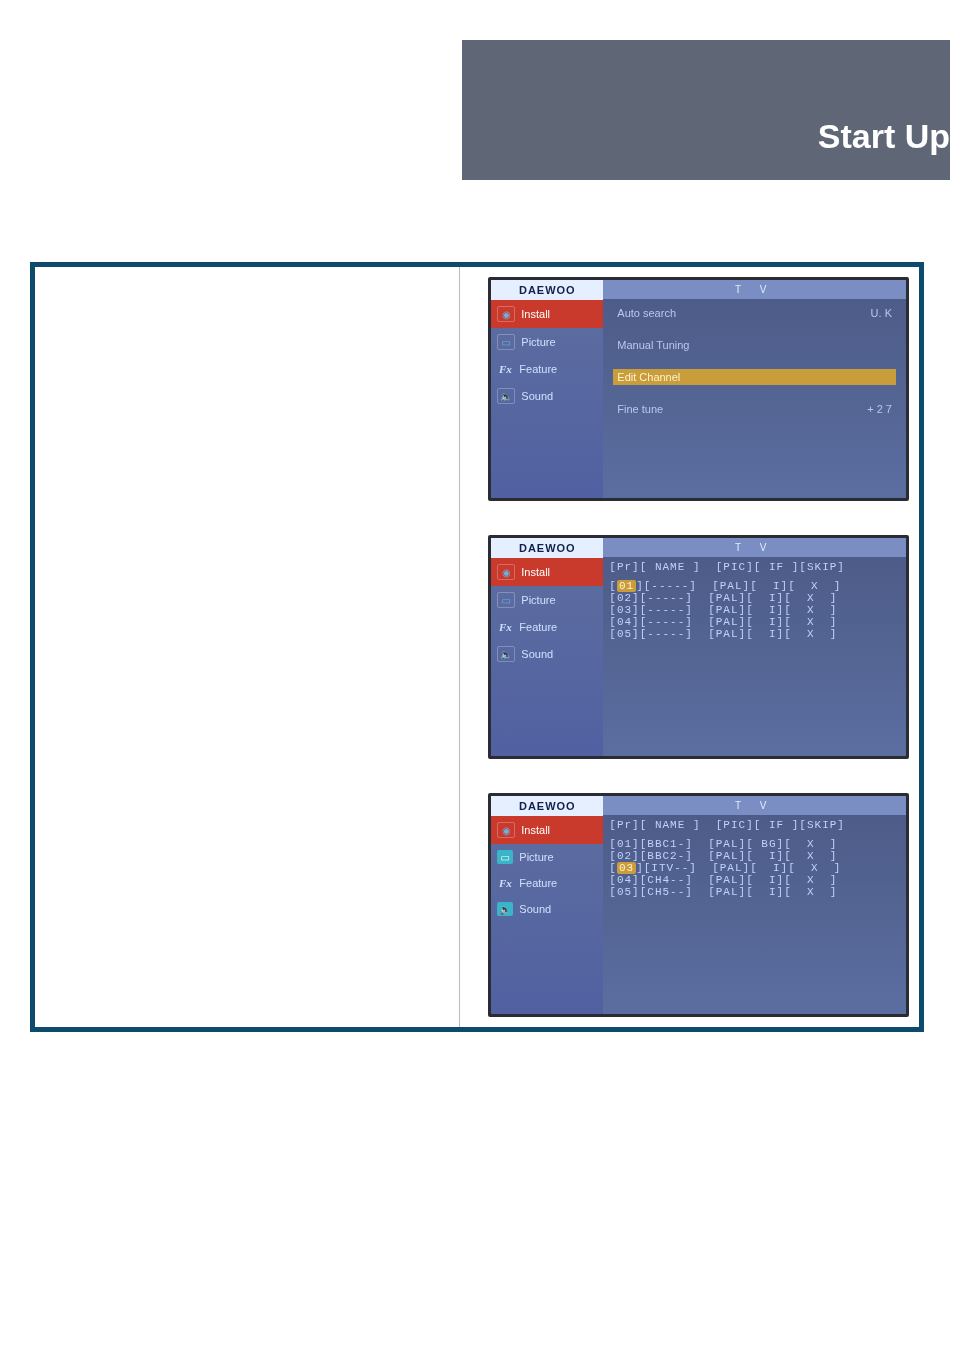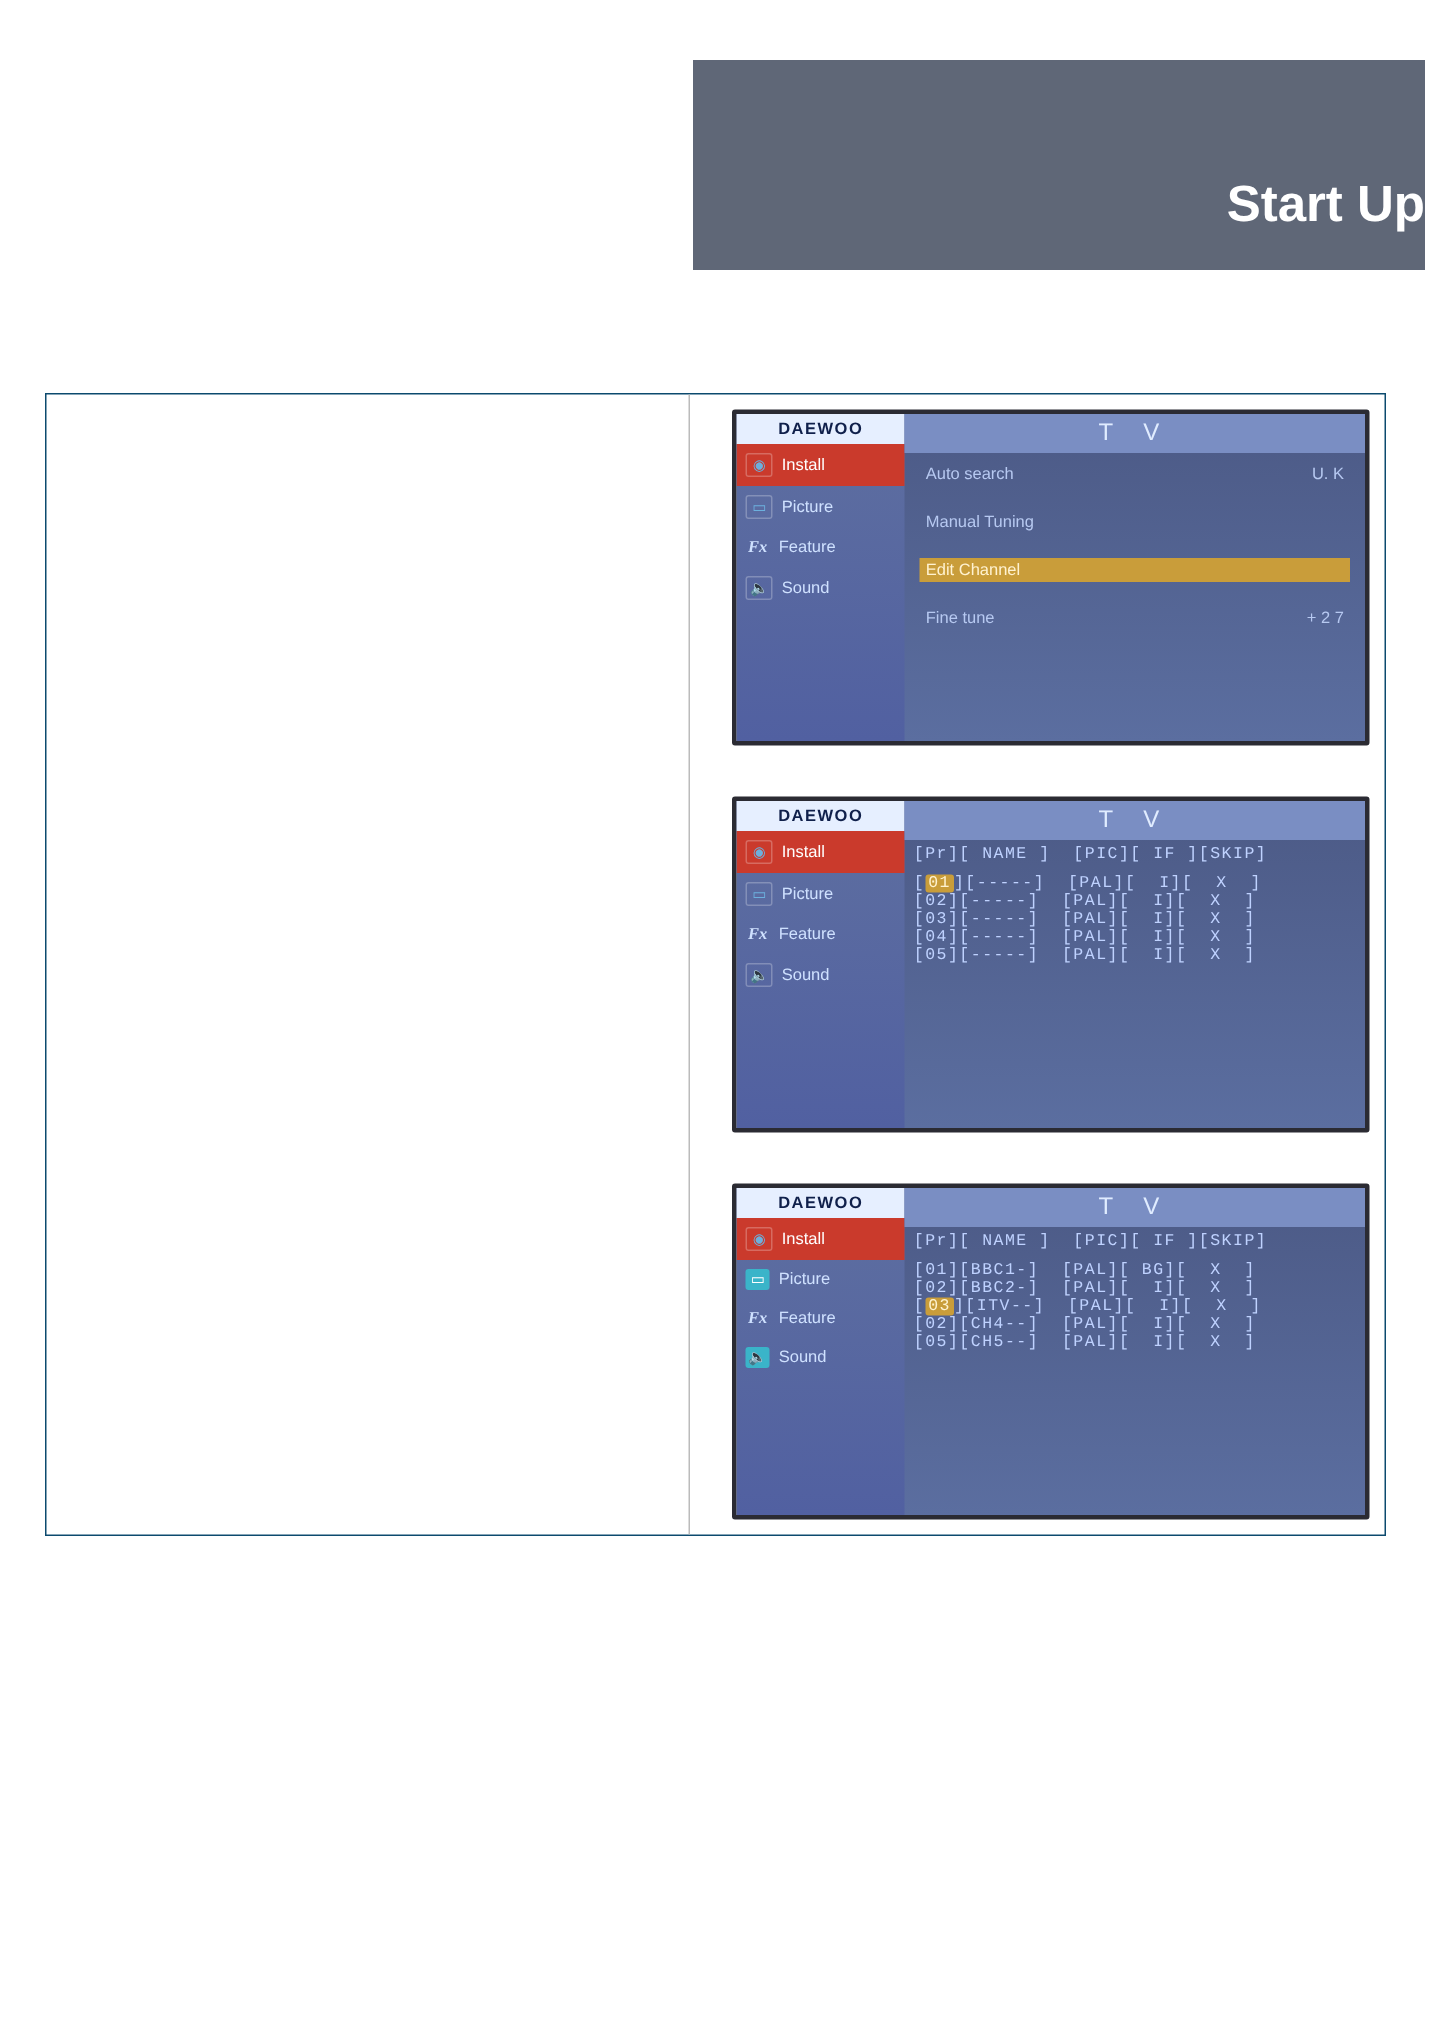--- a/index.html
+++ b/index.html
@@ -18,21 +18,21 @@
     width: 488px;
     display: flex;
     align-items: flex-end;
     justify-content: flex-end;
     padding-bottom: 24px;
     box-sizing: border-box;
     font-size: 34px;
     font-weight: 700;
   }
   .content-area {
-    border: 1px solid #0c4a6e;
+    border: 5px solid #0c4a6e;
     margin: 82px 30px 0 30px;
     display: flex;
   }
   .left-col { flex: 0 0 48%; }
   .right-col {
     flex: 1;
     border-left: 1px solid #bbb;
     padding: 10px 10px 10px 28px;
     display: flex;
     flex-direction: column;
@@ -90,21 +90,21 @@
     flex: 1;
     padding: 0;
     display: flex;
     flex-direction: column;
   }
   .tv-head {
     background: #7a8ec3;
     color: #e0ecff;
     text-align: center;
     padding: 4px 0;
-    font-size: 16px;
+    font-size: 10px;
     letter-spacing: 8px;
     font-family: Arial, sans-serif;
   }
   .menu-list {
     display: flex;
     flex-direction: column;
     padding: 6px 10px;
     gap: 16px;
   }
   .menu-row {
@@ -251,21 +251,21 @@
         </div>
       </div>
       <div class="shot-right">
         <div class="tv-head">T  V</div>
         <div class="chan-table">
           <div class="chan-row">[Pr][ NAME ]  [PIC][ IF ][SKIP]</div>
           <div id="shot3-rows">
               <div class="chan-row">[01][BBC1-]  [PAL][ BG][  X  ]</div>
               <div class="chan-row">[02][BBC2-]  [PAL][  I][  X  ]</div>
               <div class="chan-row">[<span class="pill">03</span>][ITV--]  [PAL][  I][  X  ]</div>
-              <div class="chan-row">[02][CH4--]  [PAL][  I][  X  ]</div>
+              <div class="chan-row">[04][CH4--]  [PAL][  I][  X  ]</div>
               <div class="chan-row">[05][CH5--]  [PAL][  I][  X  ]</div>
             </div>
         </div>
       </div>
     </div>
 
   </div>
 </div>
 
 </body></html>

